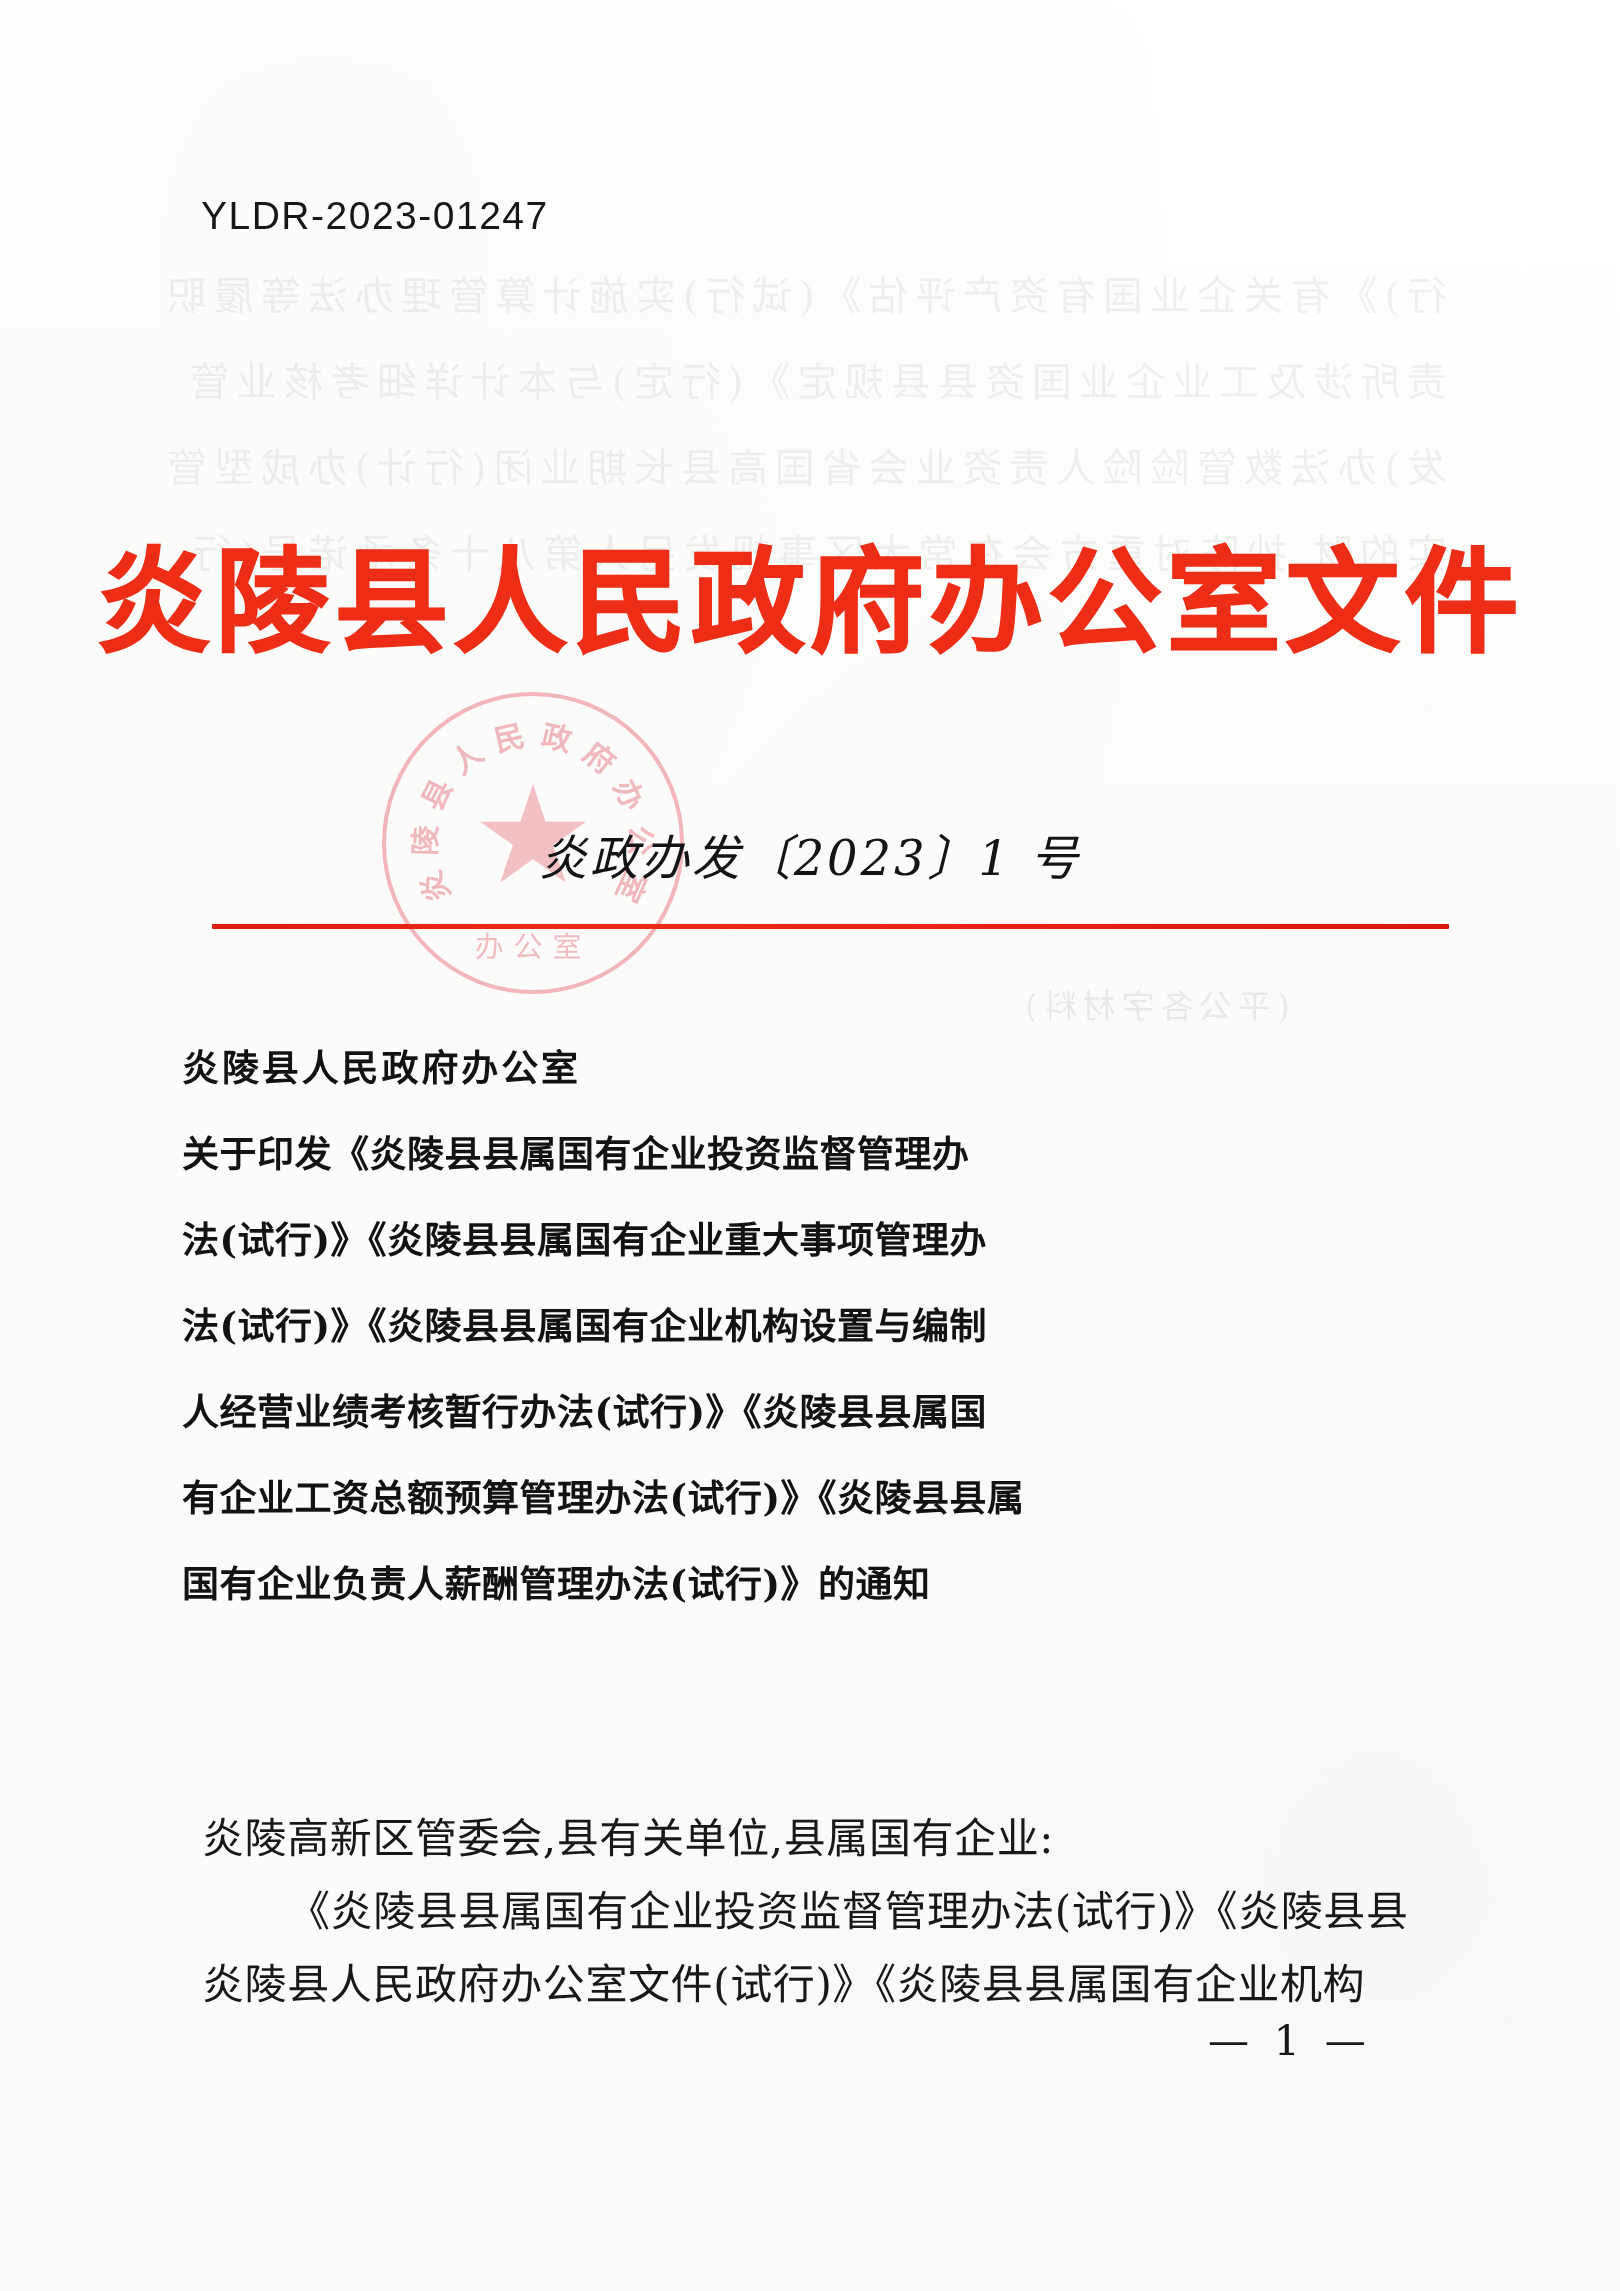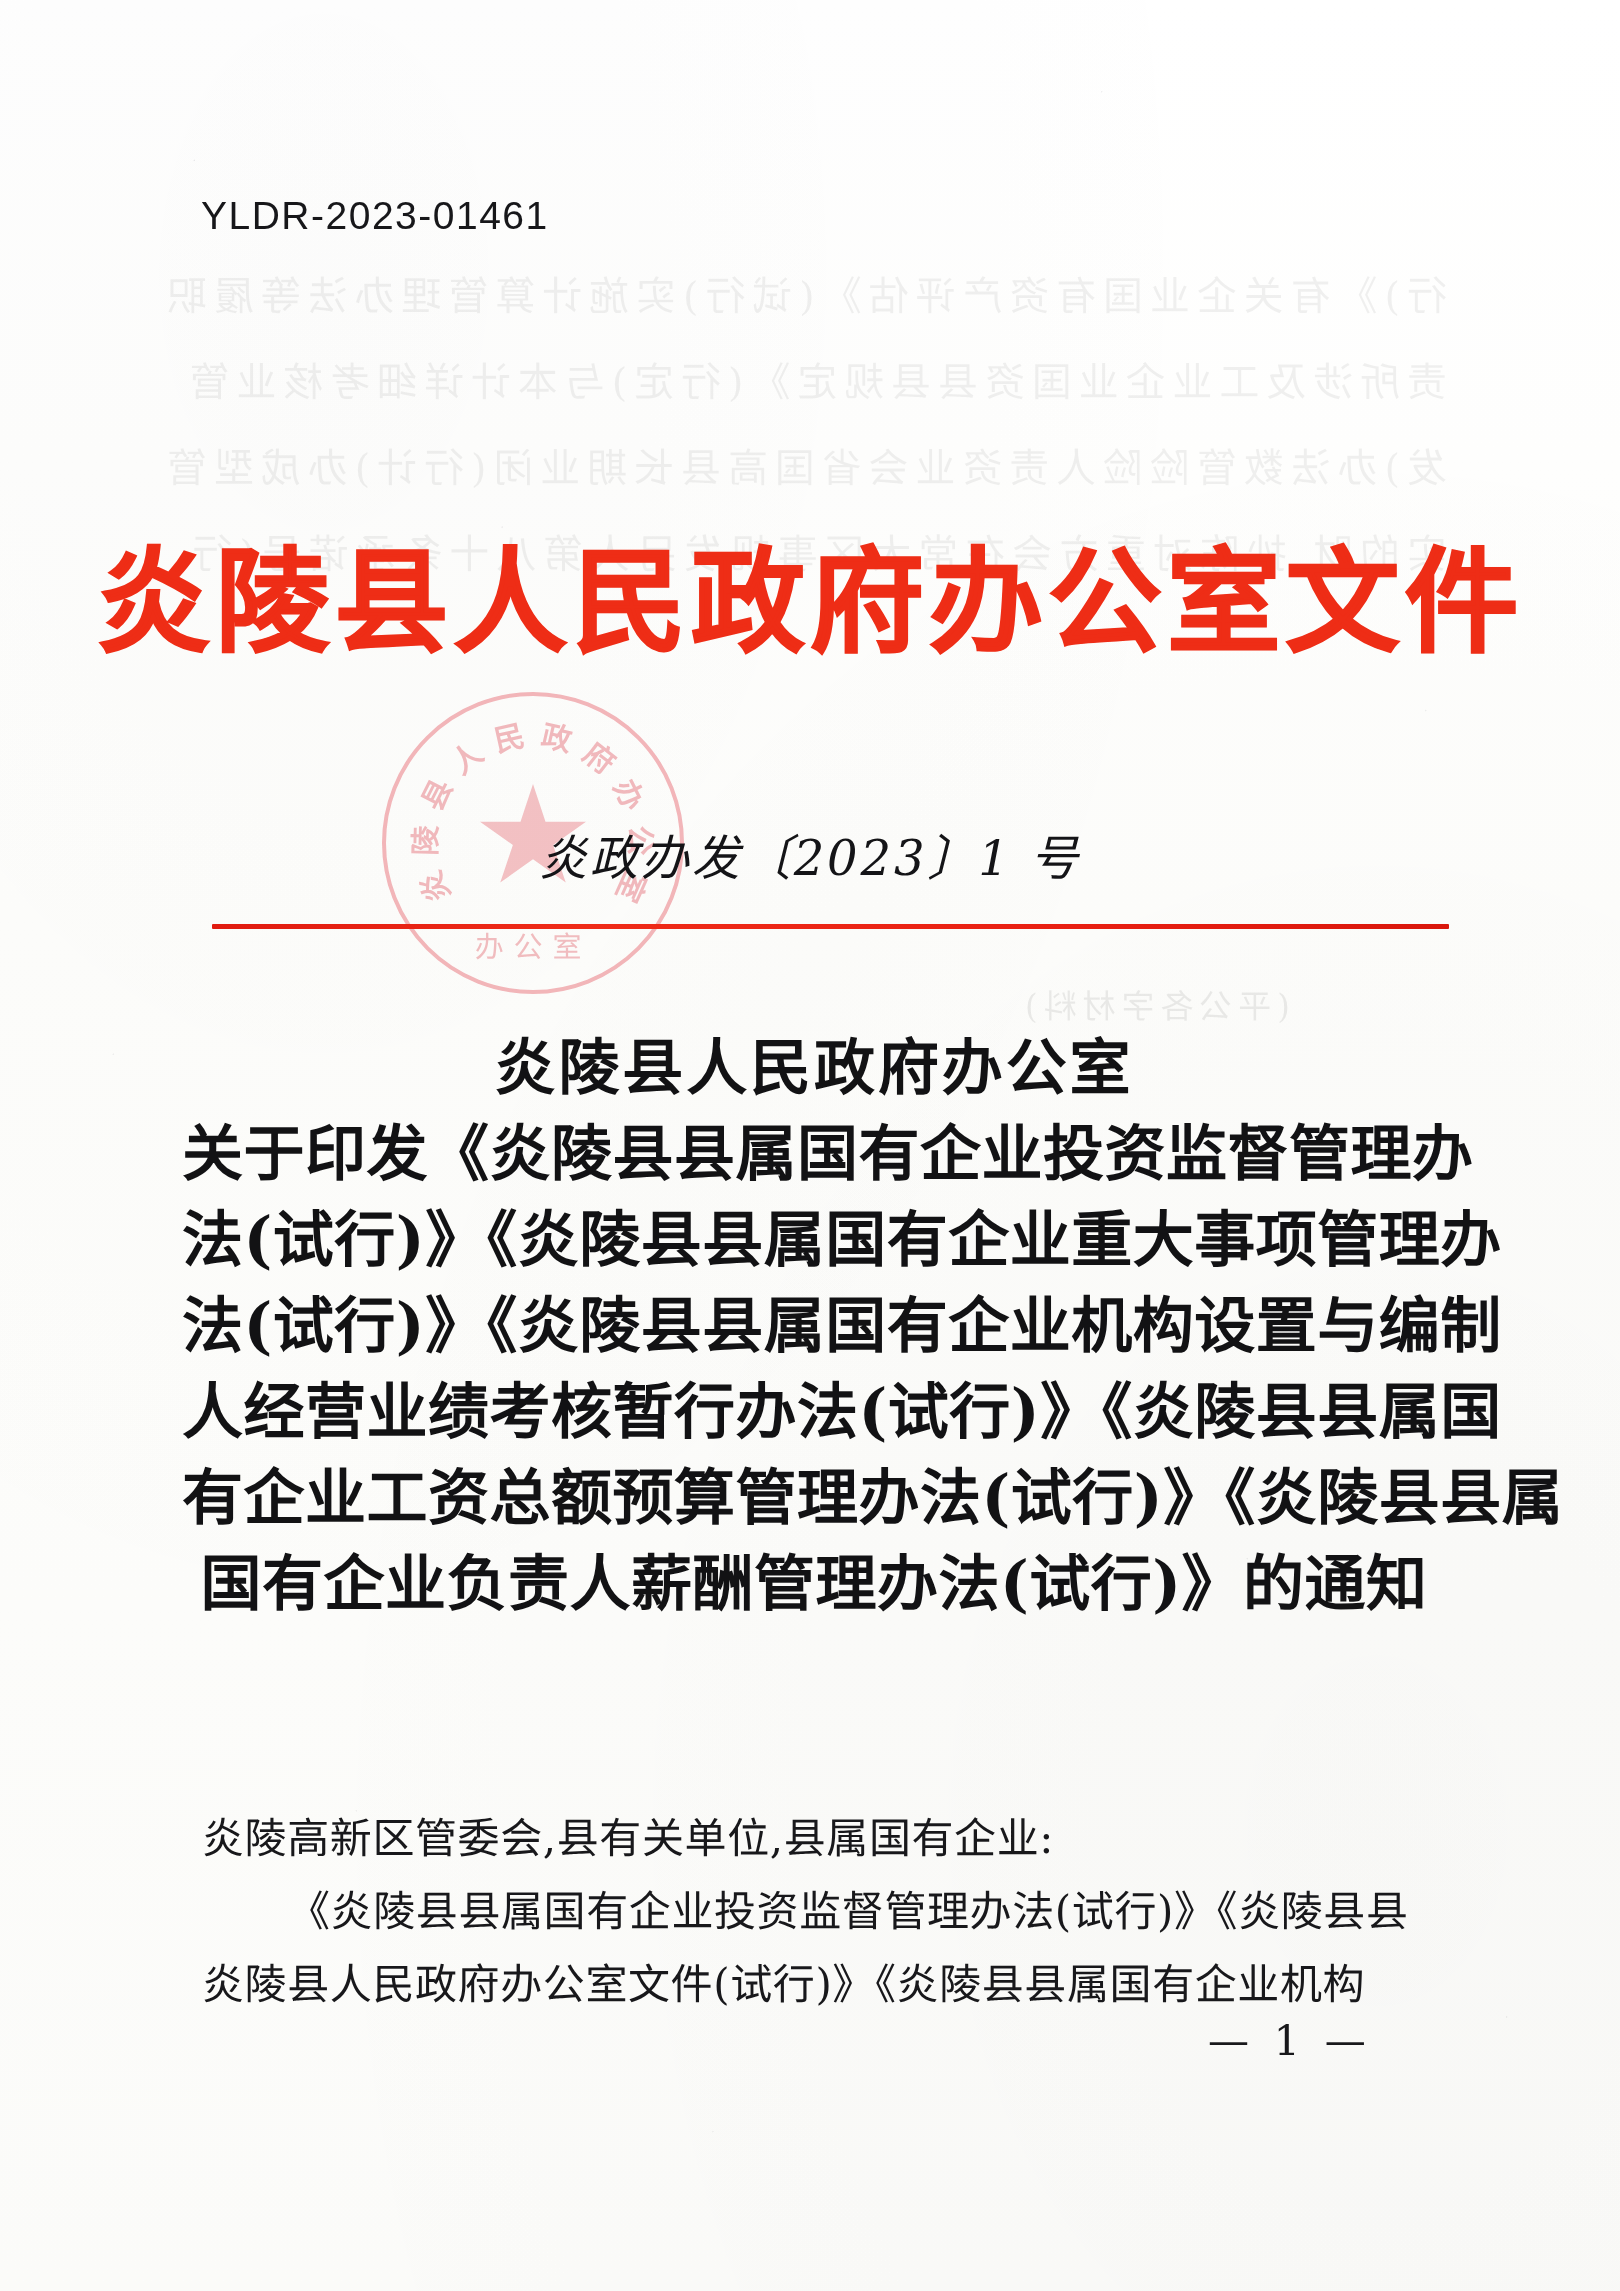--- a/index.html
+++ b/index.html
@@ -181,24 +181,24 @@
     white-space: nowrap;
     pointer-events: none;
   }
 
   
   .title-block {
     position: absolute;
     left: 182px;
     top: 1025px;
     width: 1264px;
-    text-align: center;
+    text-align: left;
     font-family: "DejaVu Serif", "Liberation Serif", serif;
     font-weight: 700;
-    font-size: 61px;
+    font-size: 37px;
     line-height: 86px;
     letter-spacing: 0.5px;
     color: #121214;
   }
   .title-block .tl { white-space: nowrap; }
   .title-block .tl.first { letter-spacing: 2.9px; }
 
   
   .body-block {
     position: absolute;
@@ -226,21 +226,21 @@
     white-space: nowrap;
   }
 </style>
 </head>
 <body>
 
 <div class="page">
 
   <div class="speckle"></div>
 
-  <div class="doc-number">YLDR-2023-01461</div>
+  <div class="doc-number">YLDR-2023-01247</div>
 
   <div class="bleed">
     <div>行)》有关企业国有资产评估》(试行)实施计算管理办法等履职</div>
     <div>责所涉及工业企业国资县县规定》(行定)与本计详细考核业管</div>
     <div>发)办法数管险险人责资业会省国高县长期业闭(行计)办成型管</div>
     <div>实的财,抄陈对重方会在常大区事规发另人第八十条承诺号(行</div>
   </div>
 
   <div class="masthead">炎陵县人民政府办公室文件</div>
 

